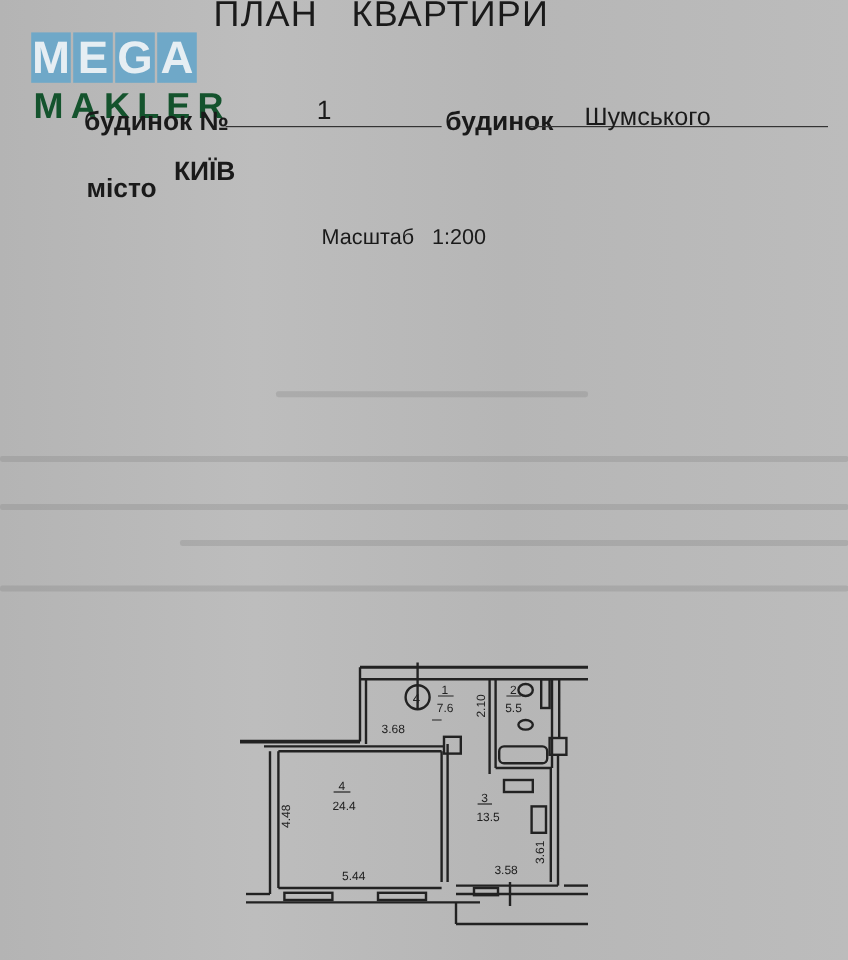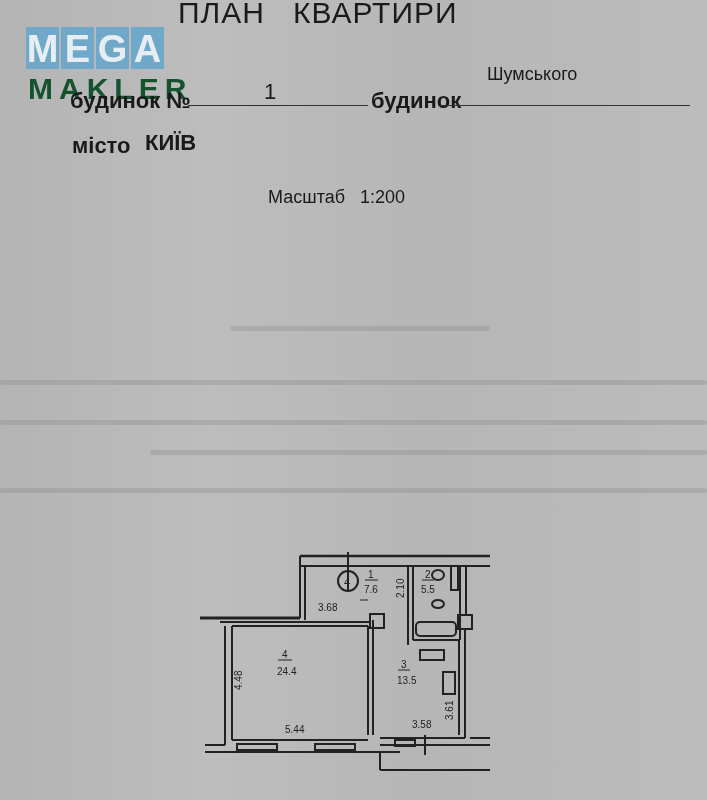--- a/index.html
+++ b/index.html
@@ -37,23 +37,23 @@
   <span>A</span>
 </div>
 <div class="abs logo-sub">MAKLER</div>
 
 <div class="abs lbl" style="left:70px;top:88px;">будинок №</div>
 <div class="abs underline" style="left:188px;top:105px;width:180px;"></div>
 <div class="abs val" style="left:264px;top:79px;">1</div>
 
 <div class="abs lbl" style="left:371px;top:88px;">будинок</div>
 <div class="abs underline" style="left:440px;top:105px;width:250px;"></div>
-<div class="abs val" style="left:487px;top:64px;font-size:18px;">Шумського</div>
+<div class="abs val" style="left:487px;top:86px;font-size:21px;">Шумського</div>
 
-<div class="abs lbl" style="left:72px;top:133px;">місто</div>
+<div class="abs lbl" style="left:72px;top:144px;">місто</div>
 <div class="abs lbl" style="left:145px;top:130px;">КИЇВ</div>
 
 <div class="abs scale">Масштаб   1:200</div>
 
 <div>
   <div class="ghost" style="left:230px;top:326px;width:260px;"></div>
   <div class="ghost" style="left:0px;top:380px;width:707px;"></div>
   <div class="ghost" style="left:0px;top:420px;width:707px;"></div>
   <div class="ghost" style="left:150px;top:450px;width:557px;"></div>
   <div class="ghost" style="left:0px;top:488px;width:707px;"></div>

